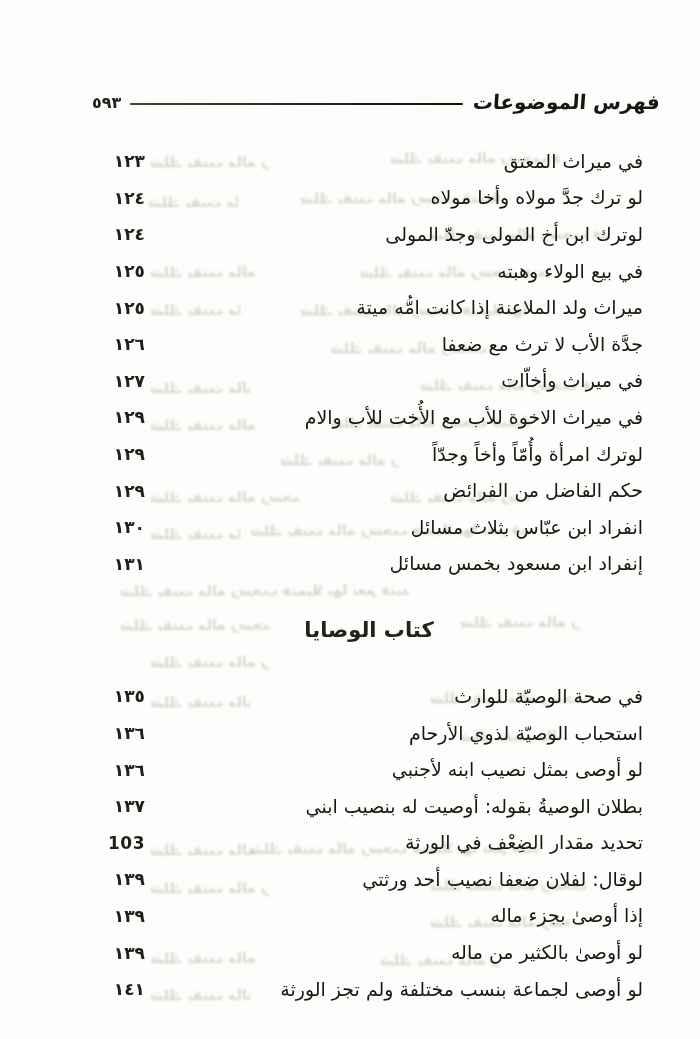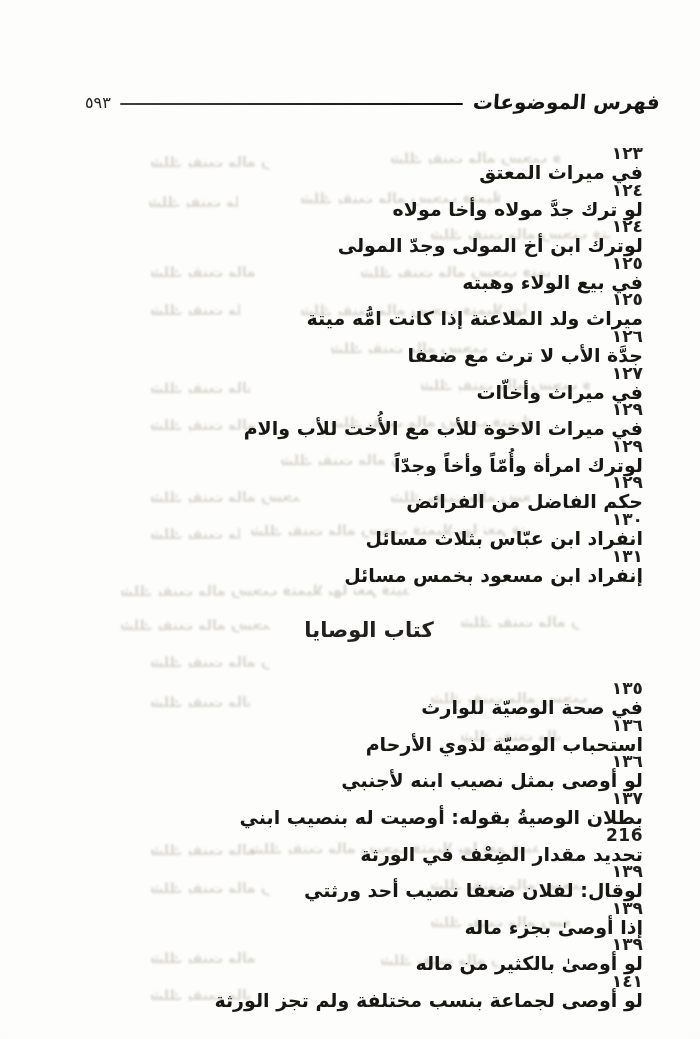--- a/index.html
+++ b/index.html
@@ -11,46 +11,46 @@
       radial-gradient(ellipse 120% 110% at 50% 45%, #fdfdfb 60%, #f7f6f2 92%, #f1efe9 100%);
     font-family:"DejaVu Sans", sans-serif;
     color:#1c1b18;
   }
   
   .header{
     position:absolute;top:90px;left:85px;right:40px;
     display:flex;align-items:center;direction:ltr;
   }
   .pagenum{
-    font-size:16px;font-weight:400;letter-spacing:1px;
-    color:#22211d;white-space:nowrap;
+    font-size:16px;font-weight:700;letter-spacing:1px;
+    color:#22211d;white-space:nowrap;margin-left:7px;
   }
   .rule{
     flex:1;height:2px;margin:4px 10px 0 9px;
     background:linear-gradient(to right,#44423a 0%, #26251f 55%, #111009 100%);
     border-radius:2px;
   }
   .htitle{
     font-size:20px;font-weight:700;white-space:nowrap;
     color:#161511;transform:skewX(-4deg);
   }
   
   .toc{position:absolute;top:143px;left:95px;right:57px;}
   .row{
-    display:flex;align-items:flex-end;justify-content:space-between;
-    direction:ltr;height:36.6px;flex-direction:column;
+    display:flex;align-items:center;justify-content:space-between;
+    direction:ltr;height:36.6px;
   }
   .num{
     width:50px;text-align:right;direction:ltr;
     font-size:17px;font-weight:700;color:#201f1b;
     letter-spacing:0.5px;white-space:nowrap;
   }
   .title{
     direction:rtl;text-align:right;
-    font-size:19px;font-weight:700;color:#181712;
+    font-size:19px;font-weight:400;color:#181712;
     white-space:nowrap;line-height:1;
   }
   .section-heading{
     height:96px;display:flex;align-items:center;justify-content:center;
     direction:rtl;font-size:21px;font-weight:700;color:#23211b;
     letter-spacing:0.5px;
   }
   
   .ghost-layer{position:absolute;inset:0;pointer-events:none;}
   .ghost{
@@ -169,21 +169,21 @@
       </div>
       <div class="row">
         <span class="num">١٣٦</span>
         <span class="title">لو أوصى بمثل نصيب ابنه لأجنبي</span>
       </div>
       <div class="row">
         <span class="num">١٣٧</span>
         <span class="title">بطلان الوصيةُ بقوله: أوصيت له بنصيب ابني</span>
       </div>
       <div class="row">
-        <span class="num">216</span>
+        <span class="num">103</span>
         <span class="title">تحديد مقدار الضِعْف في الورثة</span>
       </div>
       <div class="row">
         <span class="num">١٣٩</span>
         <span class="title">لوقال: لفلان ضعفا نصيب أحد ورثتي</span>
       </div>
       <div class="row">
         <span class="num">١٣٩</span>
         <span class="title">إذا أوصىٰ بجزء ماله</span>
       </div>

